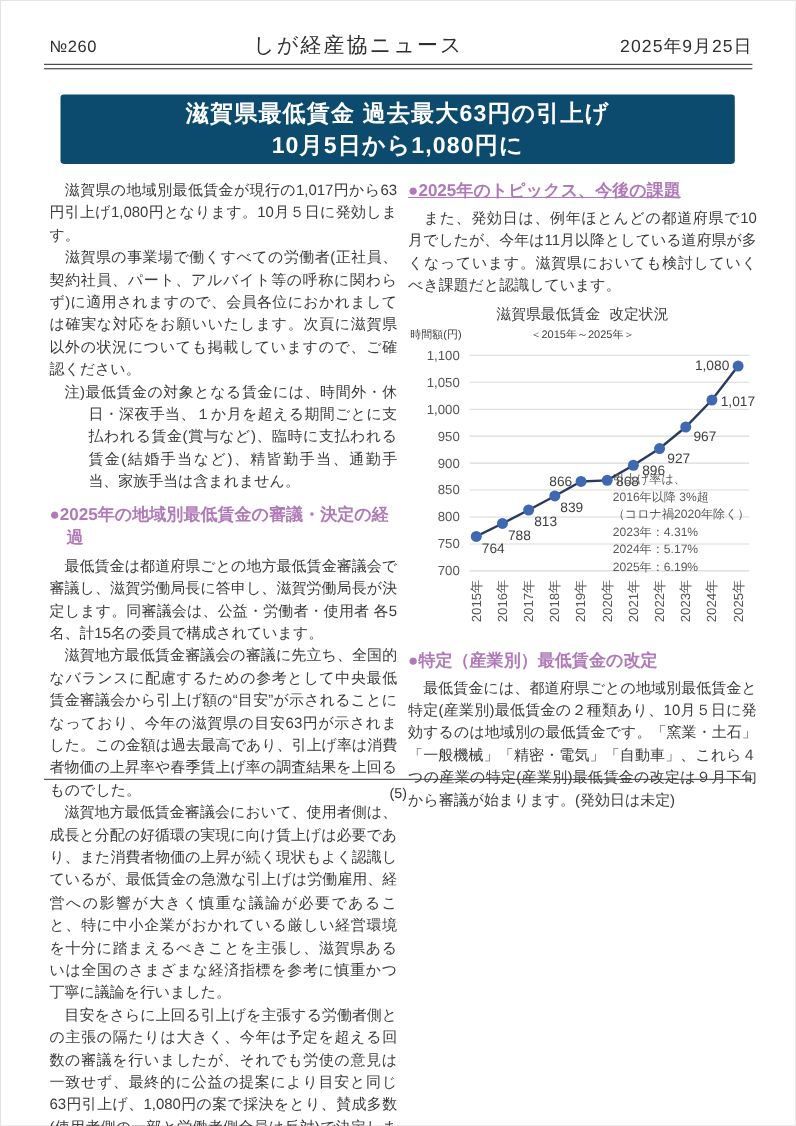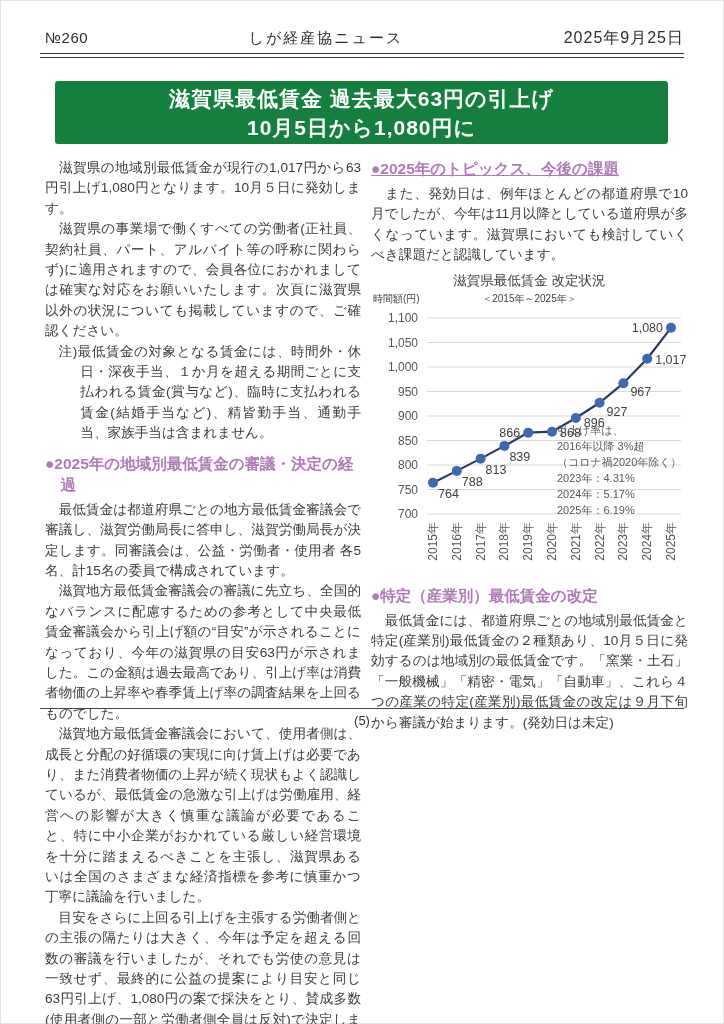--- a/index.html
+++ b/index.html
@@ -8,49 +8,49 @@
     font-family:"Liberation Sans","DejaVu Sans",sans-serif;
     box-shadow:inset 0 0 0 1px #e3e3e3;
   }
   .page{width:724px;height:736px;position:relative;}
   
   .masthead{
     display:flex;align-items:baseline;justify-content:space-between;
     margin:0 40px 0 45px;padding-top:28px;color:#2e2e2e;
   }
   .masthead .issue{font-size:15px;letter-spacing:.5px;}
-  .masthead .title{font-size:15px;letter-spacing:2px;}
+  .masthead .title{font-size:19px;letter-spacing:2px;}
   .masthead .date{font-size:16px;letter-spacing:1px;}
   .masthead-rule{
     margin:4px 40px 0 40px;height:3px;
     border-top:1.5px solid #3a3a3a;border-bottom:1px solid #3a3a3a;
   }
   
   .banner{
     margin:23px 56px 14px 55px;height:63px;border-radius:3px;
-    background:#15803d;color:#ffffff;
+    background:#0c4a6e;color:#ffffff;
     display:flex;flex-direction:column;align-items:center;justify-content:center;
     font-weight:bold;font-size:21px;line-height:29px;letter-spacing:1px;
   }
   
   .columns{display:flex;gap:10px;margin:0 36px 0 45px;}
   .col{width:317px;}
   .col p{margin:0;font-size:13.6px;line-height:20.4px;color:#3b3b3b;text-align:justify;}
   .note{
     margin:0;font-size:13.6px;line-height:20.4px;color:#3b3b3b;text-align:justify;
     padding-left:2.6em;text-indent:-1.6em;
   }
   .section-heading{
     margin:9px 0 5px 0;font-size:15.5px;line-height:21px;font-weight:bold;color:#b07ab8;
     padding-left:1em;text-indent:-1em;
   }
   .section-heading.first{margin-top:0;text-decoration:underline;}
   
   .chart-block{margin:6px 0 4px 0;}
-  .chart-title{text-align:center;font-size:13.5px;color:#404040;margin:0 0 2px 0;}
+  .chart-title{text-align:center;font-size:13.5px;color:#404040;margin:0 0 2px 0;font-family:Liberation Mono, monospace;}
   .chart-subrow{position:relative;height:18px;font-size:10px;color:#404040;}
   .chart-subrow .ylab{position:absolute;left:2px;top:0;}
   .chart-subrow .sub{display:block;text-align:center;}
   svg.chart{display:block;}
   .tick{font:12px "Liberation Sans","DejaVu Sans",sans-serif;fill:#555;}
   .dlabel{font:12.5px "Liberation Sans","DejaVu Sans",sans-serif;fill:#3f3f3f;}
   .anno{font:11px "Liberation Sans","DejaVu Sans",sans-serif;fill:#595959;}
   
   .footer{
     position:absolute;left:40px;right:40px;bottom:8px;text-align:center;

